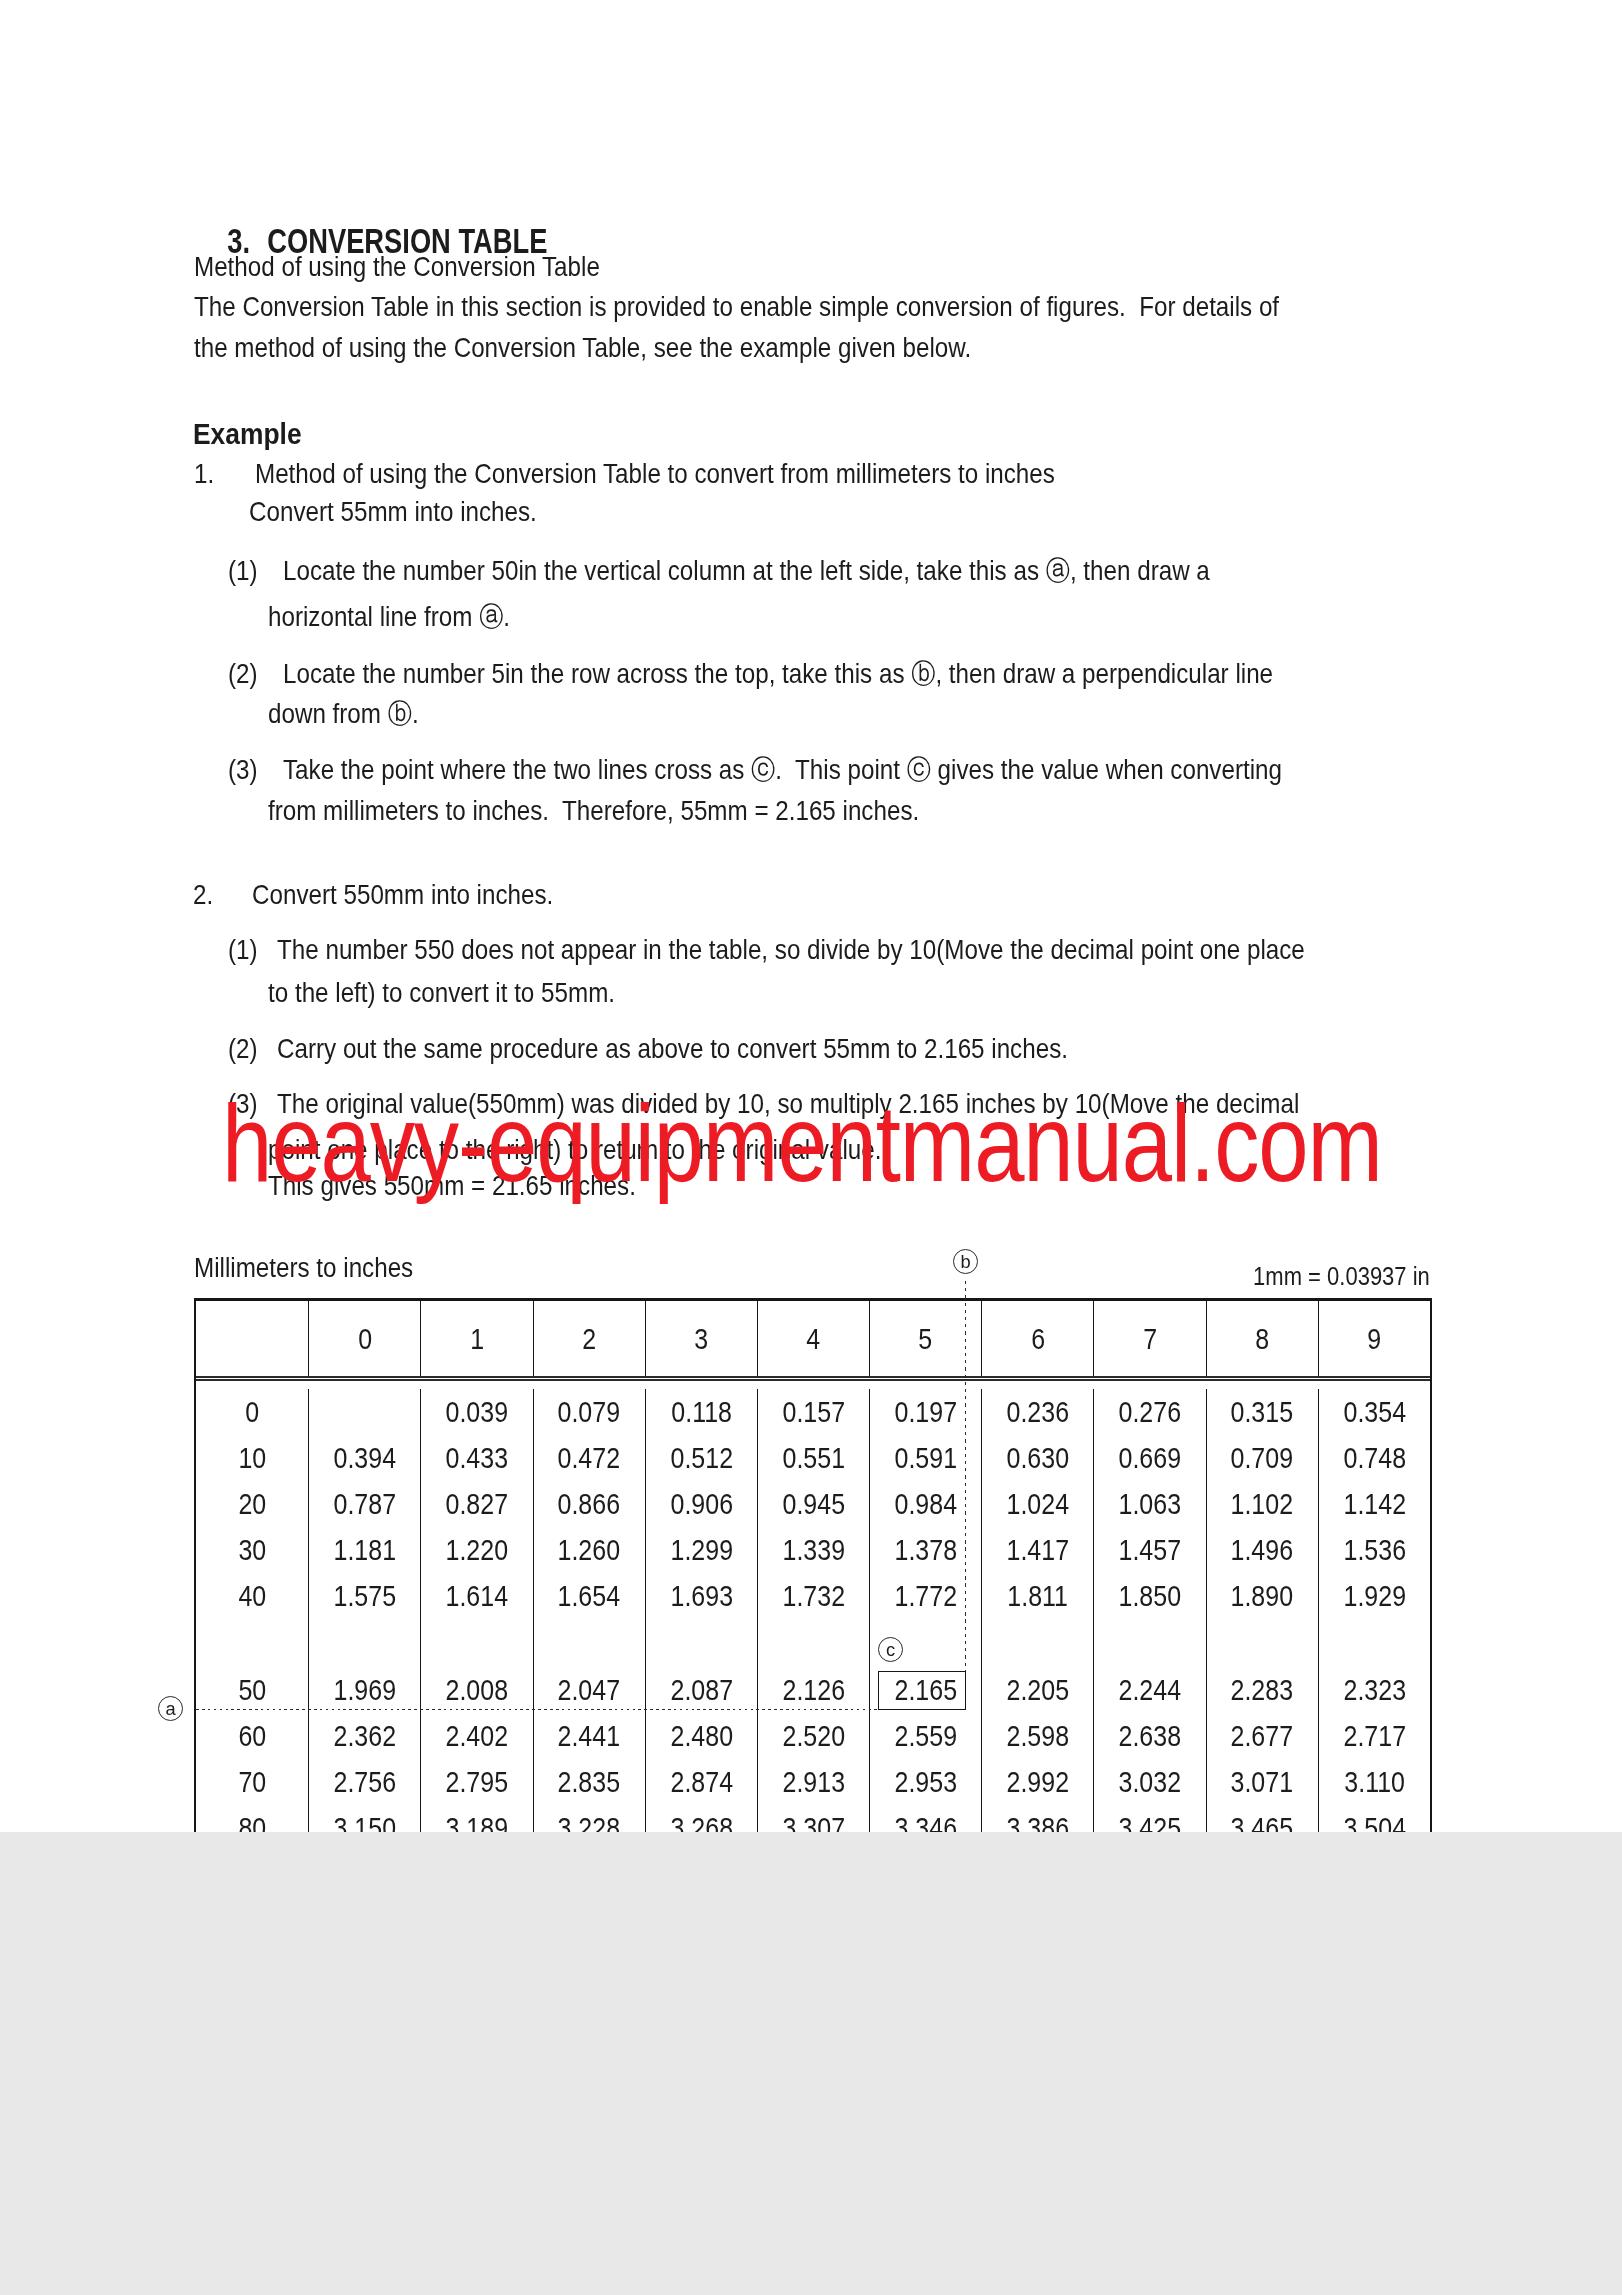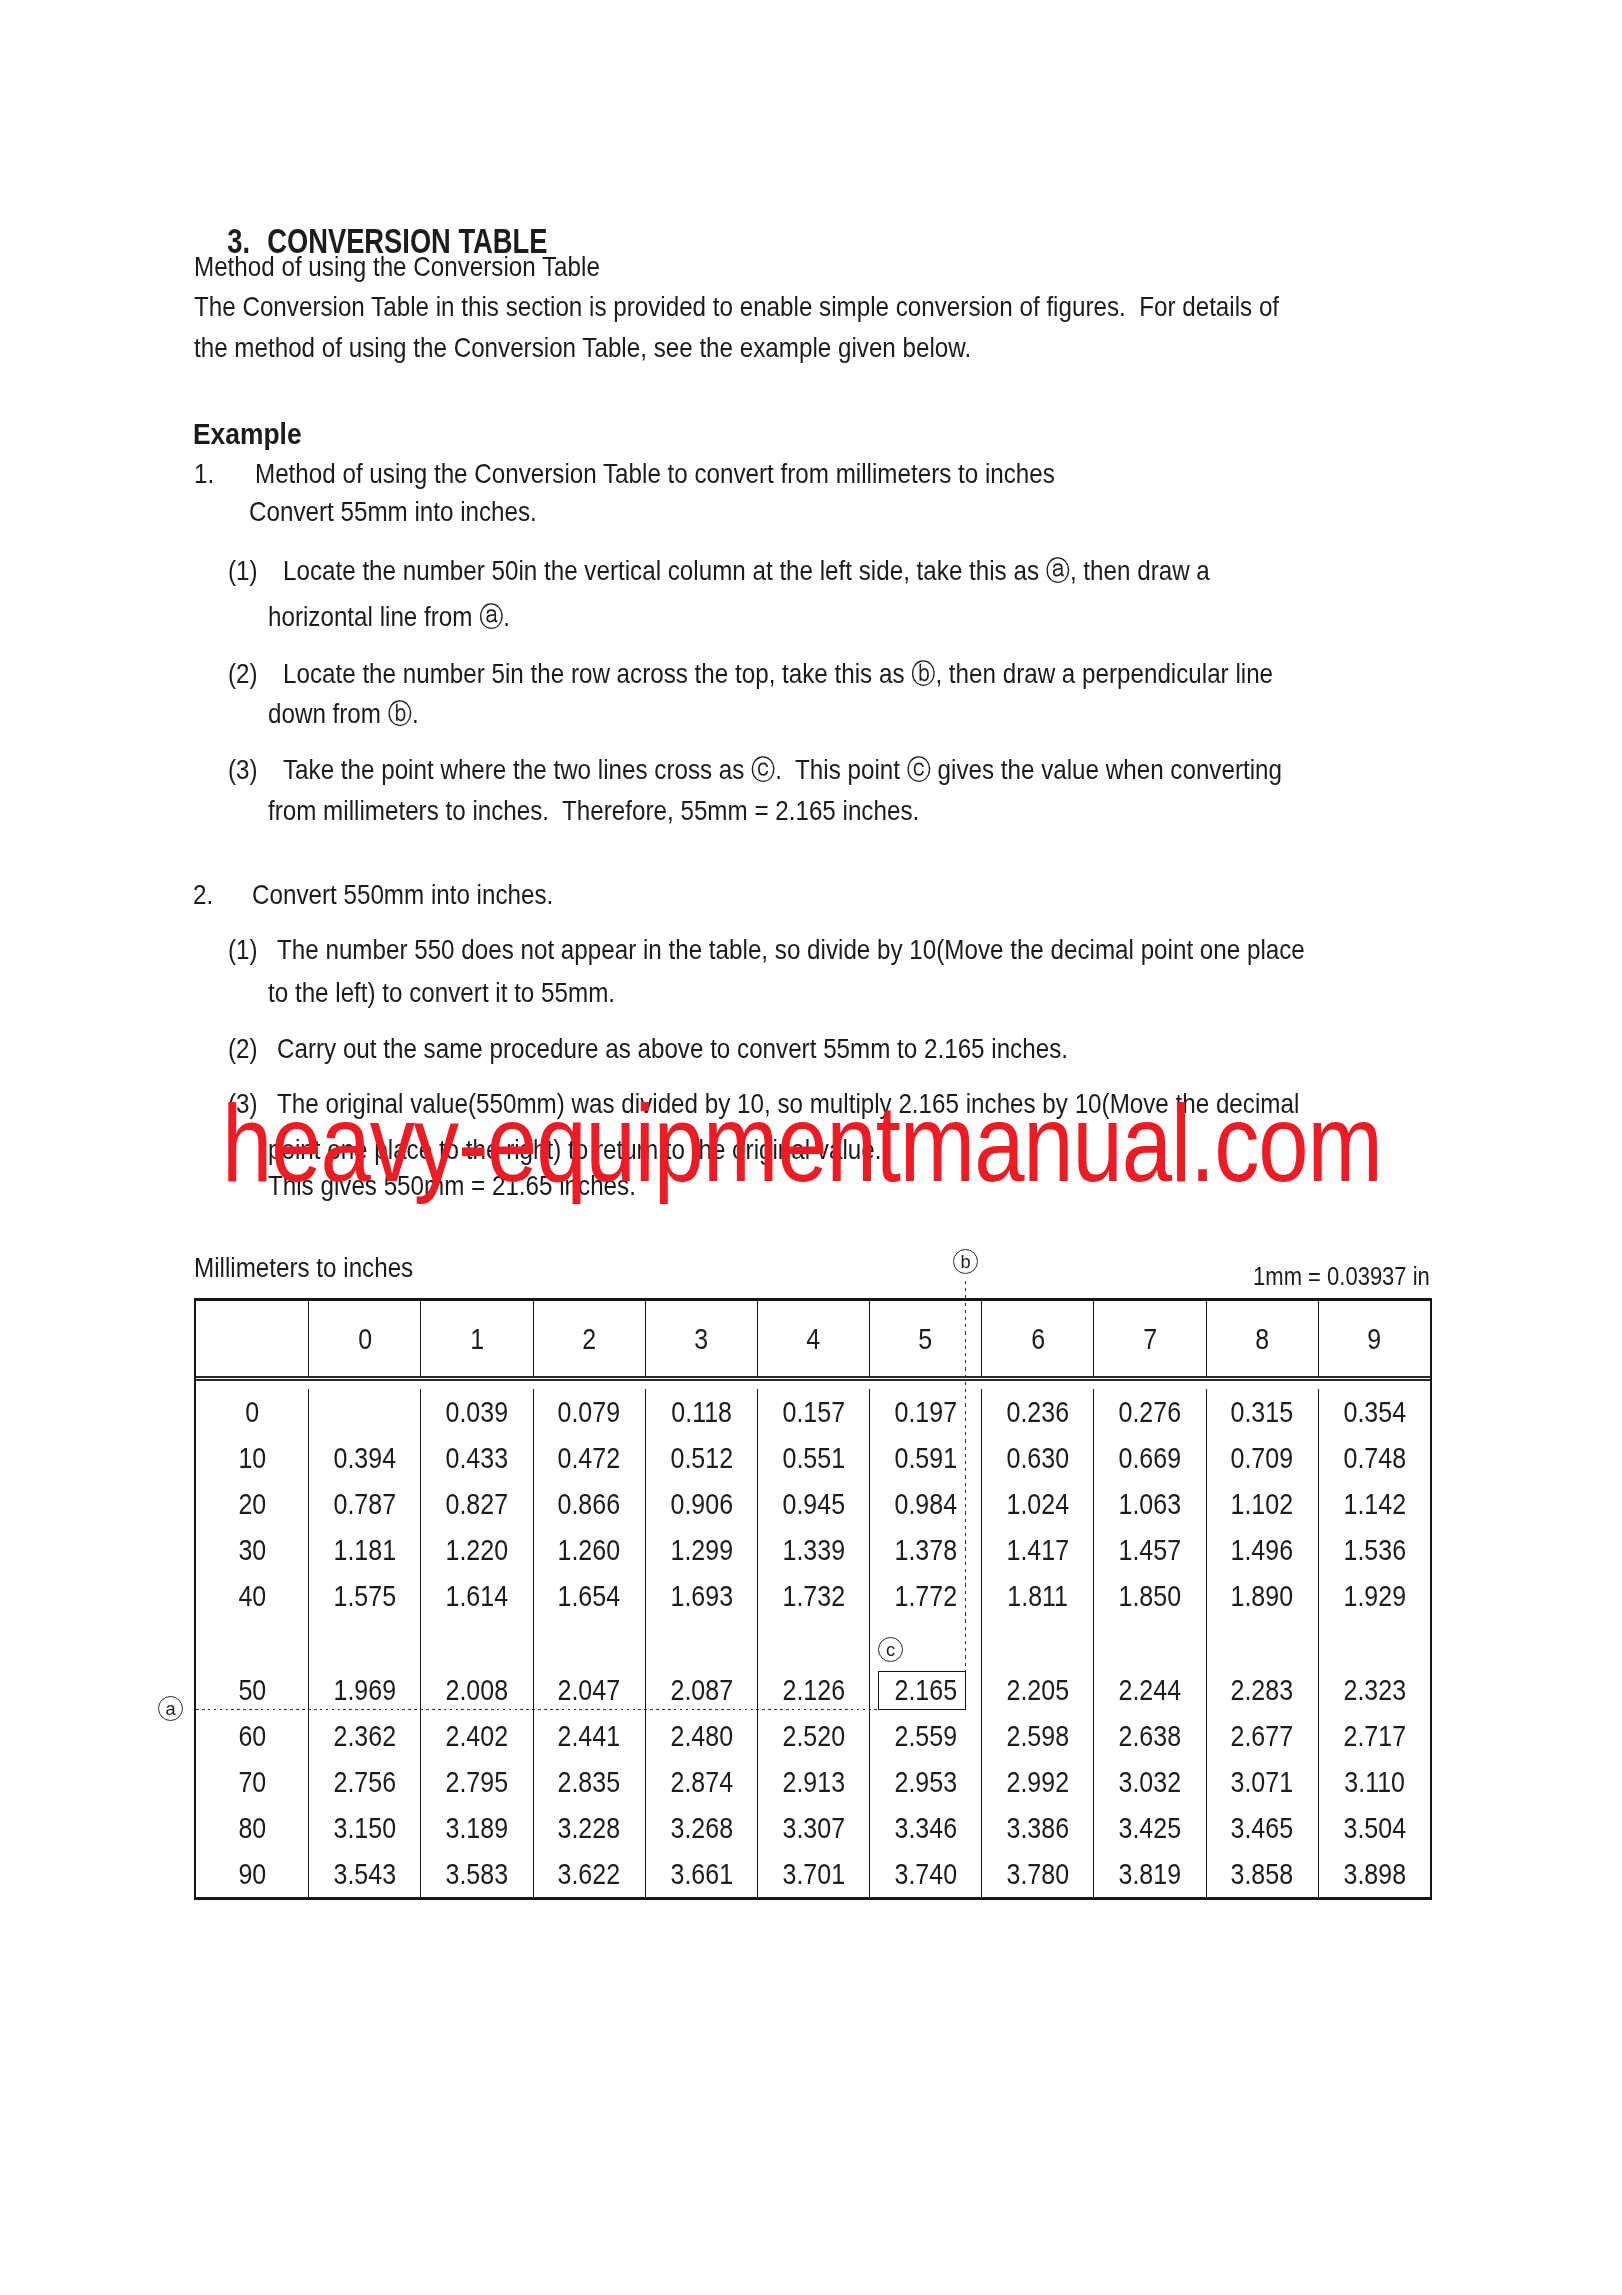--- a/index.html
+++ b/index.html
@@ -1,17 +1,17 @@
 <!DOCTYPE html>
 <html style="font-size:10.5px"><head>
 <meta charset="utf-8">
 <style>
   html,body { margin:0; padding:0; background:#e8e8e8; }
   .page {
-    position:relative; width:1623px; height:2295px; background:#ffffff;
+    position:relative; width:1623px; height:1832px; background:#ffffff;
     font-family:"Liberation Sans","DejaVu Sans",sans-serif; color:#1c1c1c;
     overflow:hidden;
   }
   .abs { position:absolute; line-height:1; white-space:pre; }
   .cx  { transform:scaleX(0.88); transform-origin:0 0; }
   .cx-title { transform:scaleX(0.78); transform-origin:0 0; }
   .cx-right { transform:scaleX(0.88); transform-origin:100% 0; }
   .t42 { font-size:27.5px; }
   .bold { font-weight:bold; }
 

